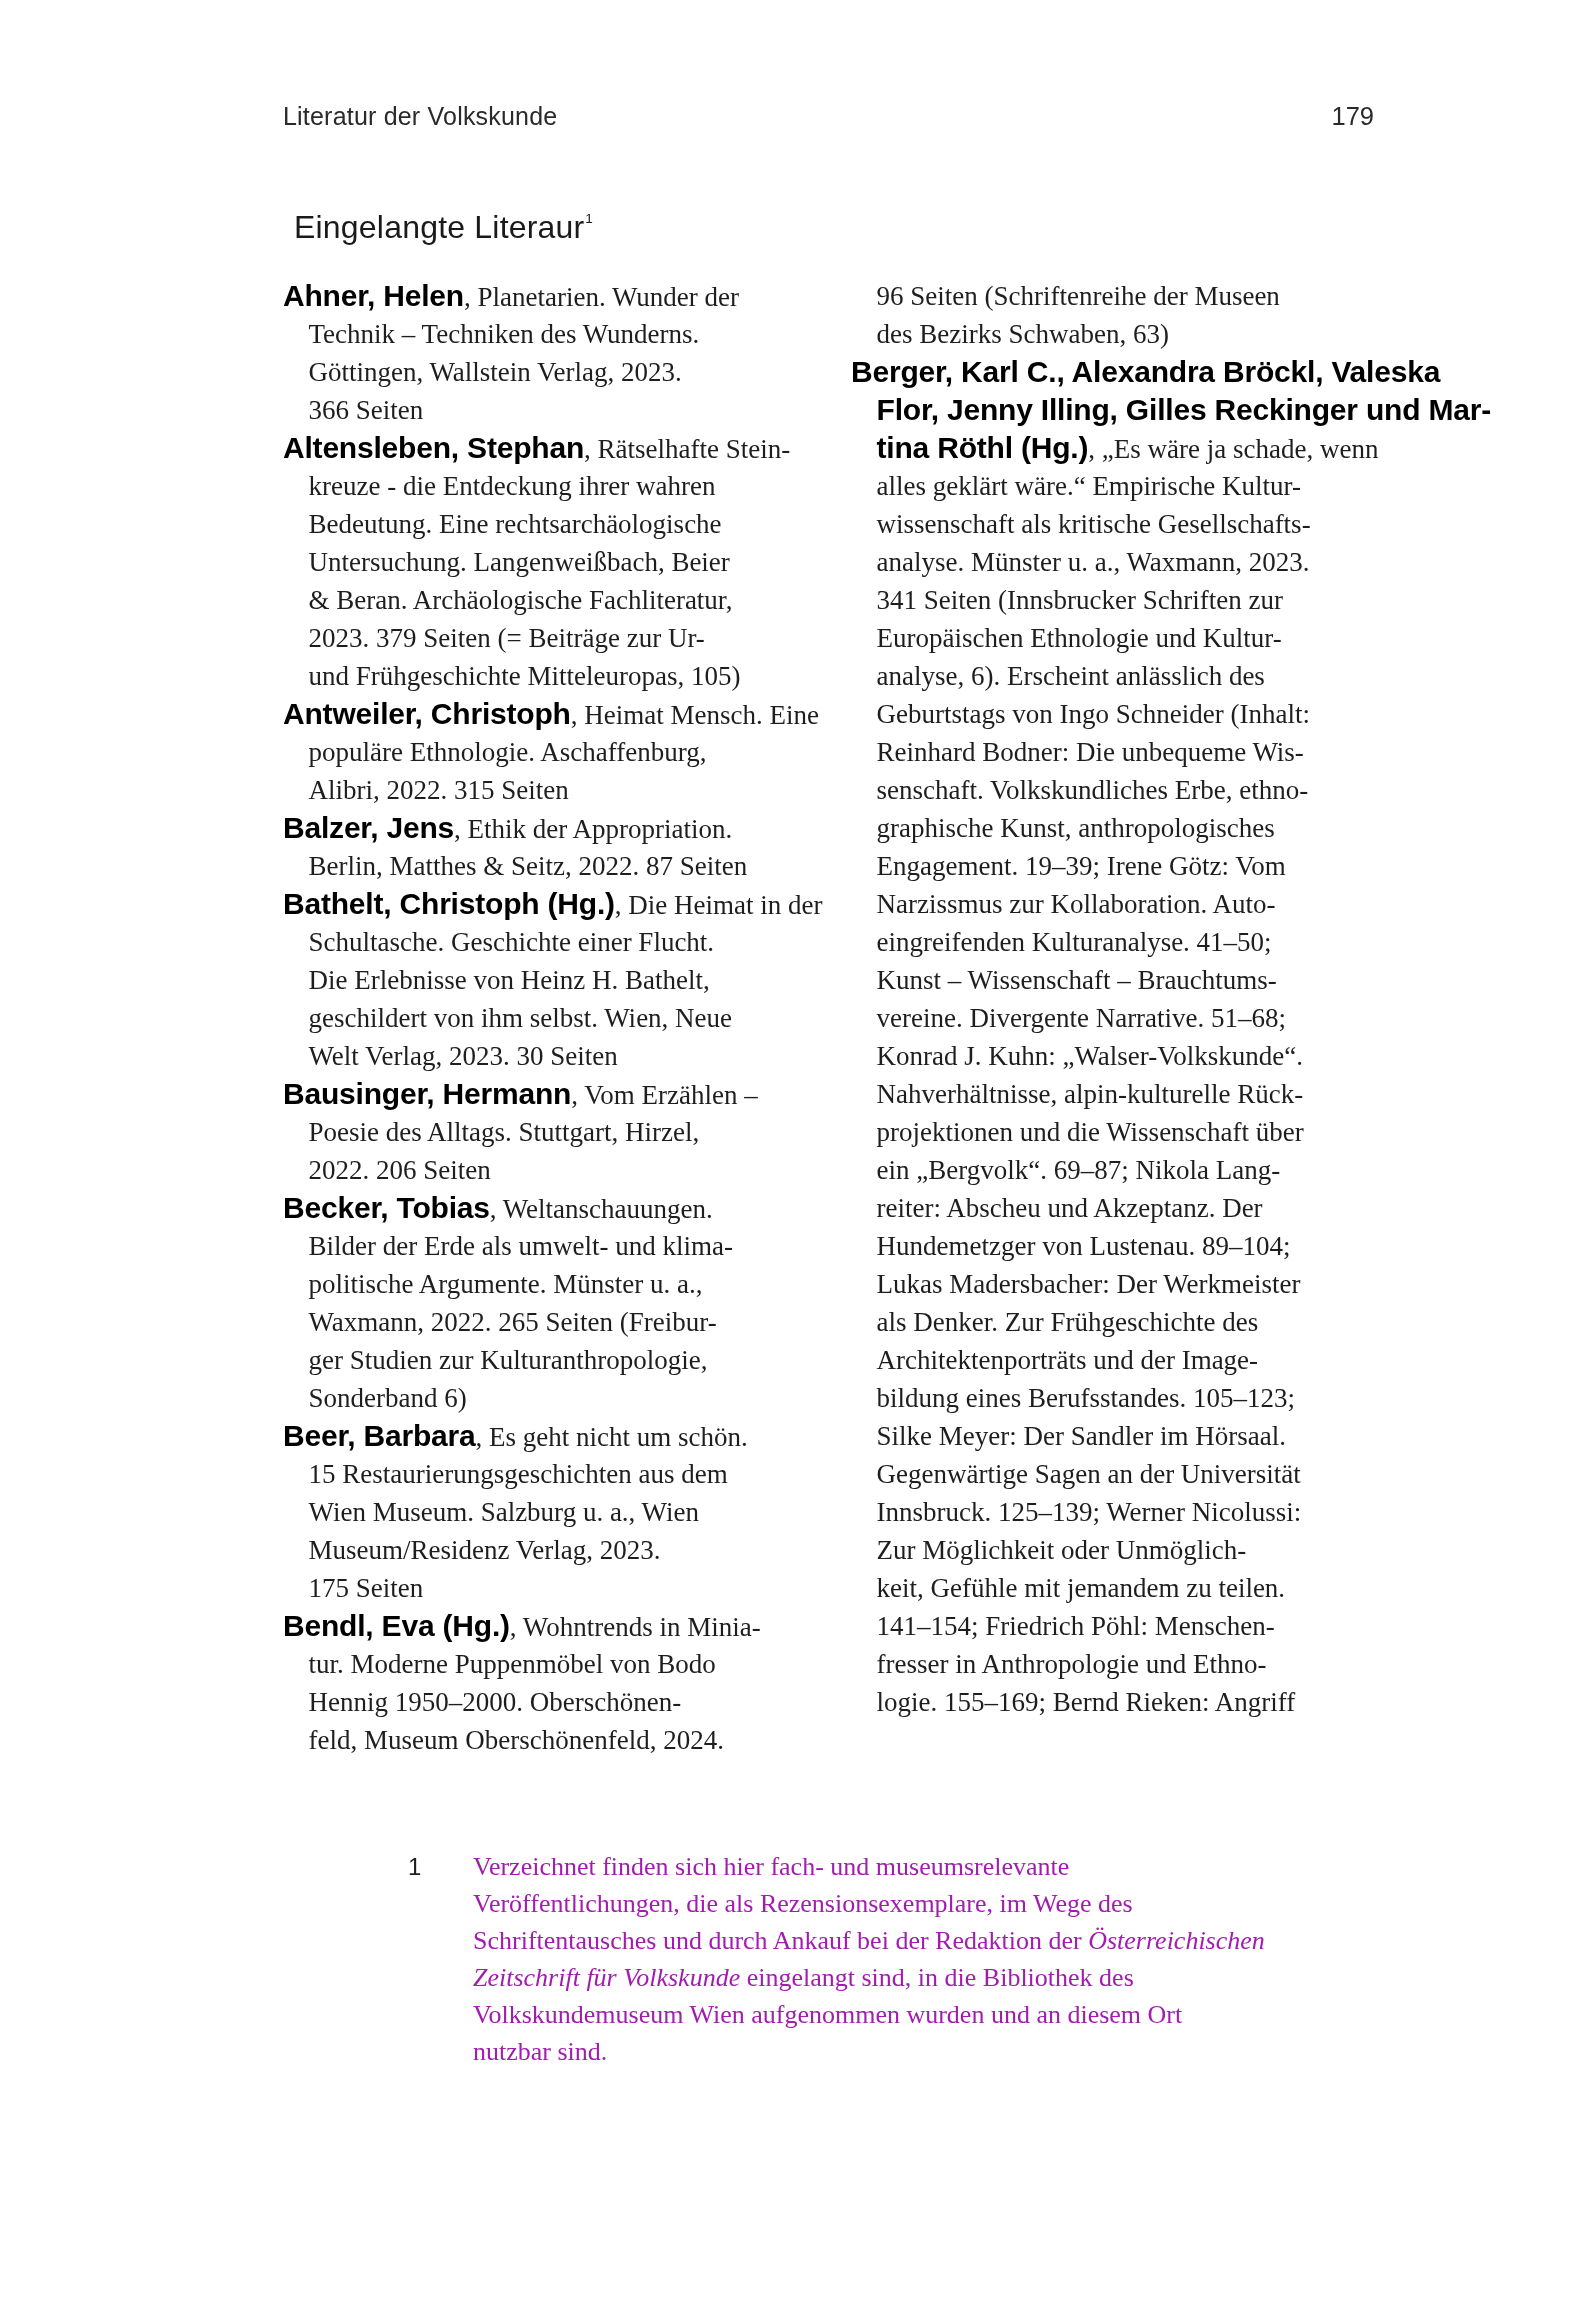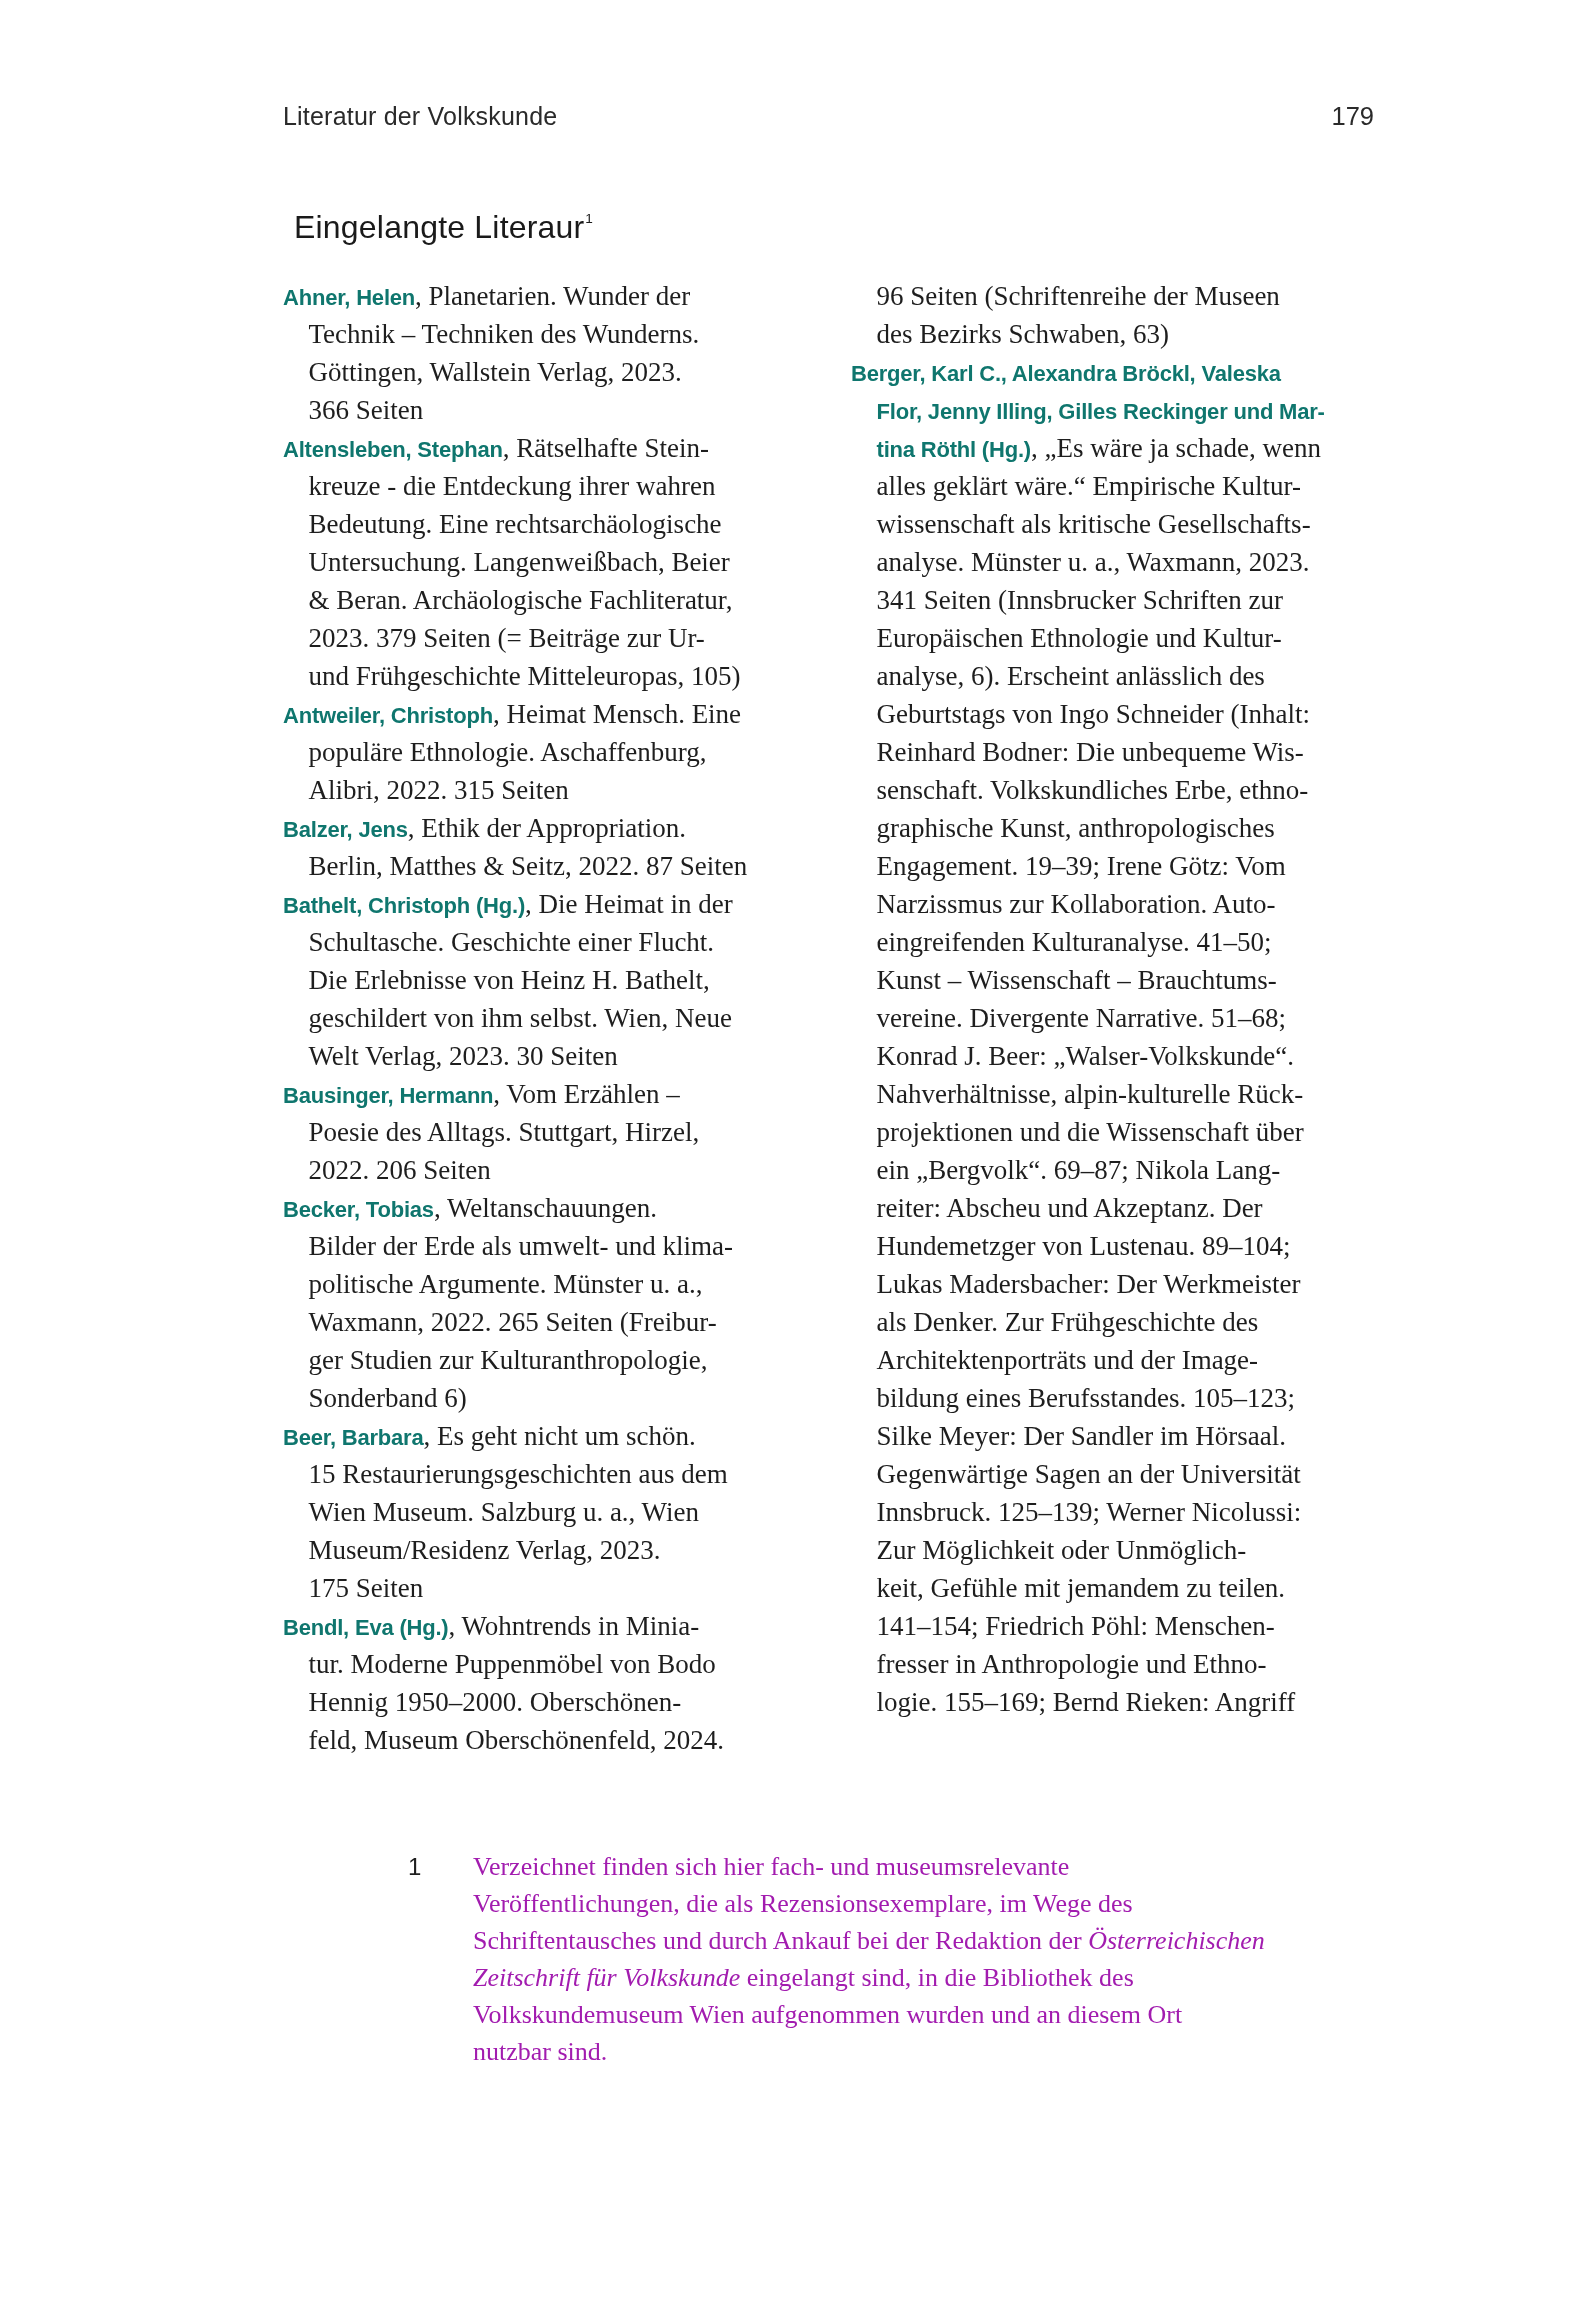--- a/index.html
+++ b/index.html
@@ -6,21 +6,21 @@
   body { width: 1595px; height: 2307px; position: relative; overflow: hidden; color: #1e1e1e; }
   .running-head { position: absolute; left: 283px; top: 102px; font-family: "Liberation Sans", sans-serif; font-size: 25px; color: #2a2a2a; letter-spacing: 0.2px; text-align: center; }
   .page-number { position: absolute; right: 221px; top: 102px; font-family: "Liberation Sans", sans-serif; font-size: 25.5px; color: #2a2a2a; }
   .section-title { position: absolute; left: 283px; top: 188px; font-family: "Liberation Sans", sans-serif; font-size: 32px; font-weight: 500; color: #1a1a1a; letter-spacing: 0.2px; margin-left: 11px; }
   .section-title sup { font-size: 13.6px; vertical-align: 15px; margin-left: 0.8px; }
   .column { position: absolute; top: 277px; width: 526px; }
   .col-left { left: 283px; }
   .col-right { left: 851px; }
   .line { height: 38px; line-height: 38px; white-space: nowrap; font-family: "Liberation Serif", serif; font-size: 27px; color: #1e1e1e; }
   .line.indent { padding-left: 25.5px; }
-  .author { font-family: "Liberation Sans", sans-serif; font-size: 22px; font-weight: bold; color: #0f766e; letter-spacing: -0.2px; }
+  .author { font-family: "Liberation Sans", sans-serif; font-size: 30px; font-weight: bold; color: #000000; letter-spacing: -0.2px; }
   .footnote { position: absolute; left: 408px; top: 1848px; width: 973px; }
   .fn-num { position: absolute; left: 0; top: 0; font-family: "Liberation Sans", sans-serif; font-size: 24px; line-height: 37px; }
   .fn-body { position: absolute; left: 65px; top: 0; }
   .fn-line { height: 37px; line-height: 37px; white-space: nowrap; font-family: "Liberation Serif", serif; font-size: 26px; color: #a21caf; }
   .fn-line i { font-style: italic; }
 </style>
 </head>
 <body>
 
 <div class="running-head">Literatur der Volkskunde</div>
@@ -104,21 +104,21 @@
       <div class="line indent">analyse, 6). Erscheint anlässlich des</div>
       <div class="line indent">Geburtstags von Ingo Schneider (Inhalt:</div>
       <div class="line indent">Reinhard Bodner: Die unbequeme Wis-</div>
       <div class="line indent">senschaft. Volkskundliches Erbe, ethno-</div>
       <div class="line indent">graphische Kunst, anthropologisches</div>
       <div class="line indent">Engagement. 19–39; Irene Götz: Vom</div>
       <div class="line indent">Narzissmus zur Kollaboration. Auto-</div>
       <div class="line indent">eingreifenden Kulturanalyse. 41–50;</div>
       <div class="line indent">Kunst – Wissenschaft – Brauchtums-</div>
       <div class="line indent">vereine. Divergente Narrative. 51–68;</div>
-      <div class="line indent">Konrad J. Beer: „Walser-Volkskunde“.</div>
+      <div class="line indent">Konrad J. Kuhn: „Walser-Volkskunde“.</div>
       <div class="line indent">Nahverhältnisse, alpin-kulturelle Rück-</div>
       <div class="line indent">projektionen und die Wissenschaft über</div>
       <div class="line indent">ein „Bergvolk“. 69–87; Nikola Lang-</div>
       <div class="line indent">reiter: Abscheu und Akzeptanz. Der</div>
       <div class="line indent">Hundemetzger von Lustenau. 89–104;</div>
       <div class="line indent">Lukas Madersbacher: Der Werkmeister</div>
       <div class="line indent">als Denker. Zur Frühgeschichte des</div>
       <div class="line indent">Architektenporträts und der Image-</div>
       <div class="line indent">bildung eines Berufsstandes. 105–123;</div>
       <div class="line indent">Silke Meyer: Der Sandler im Hörsaal.</div>

